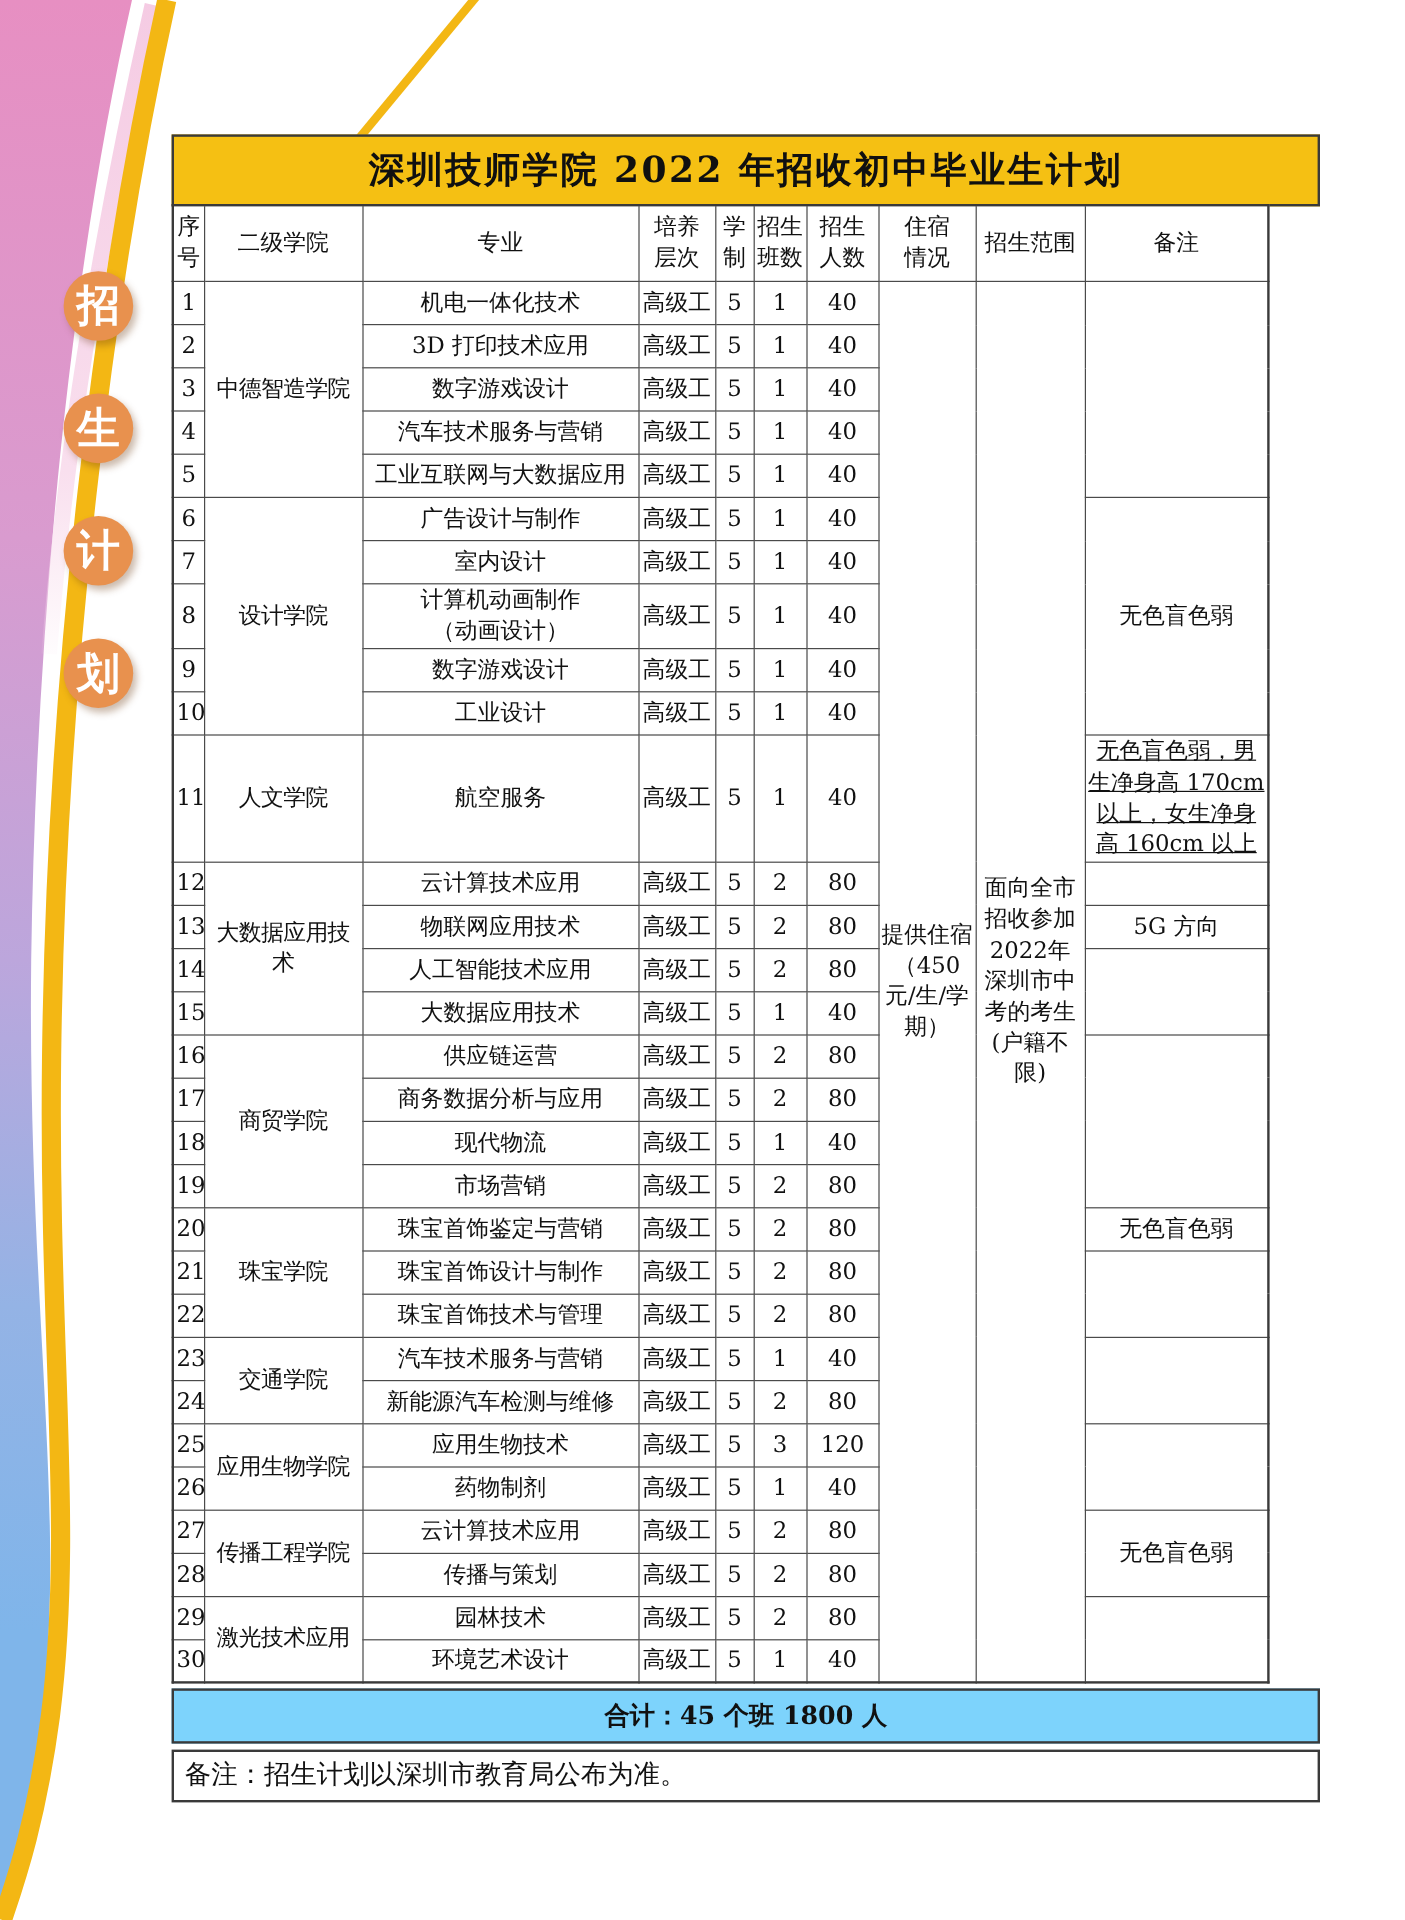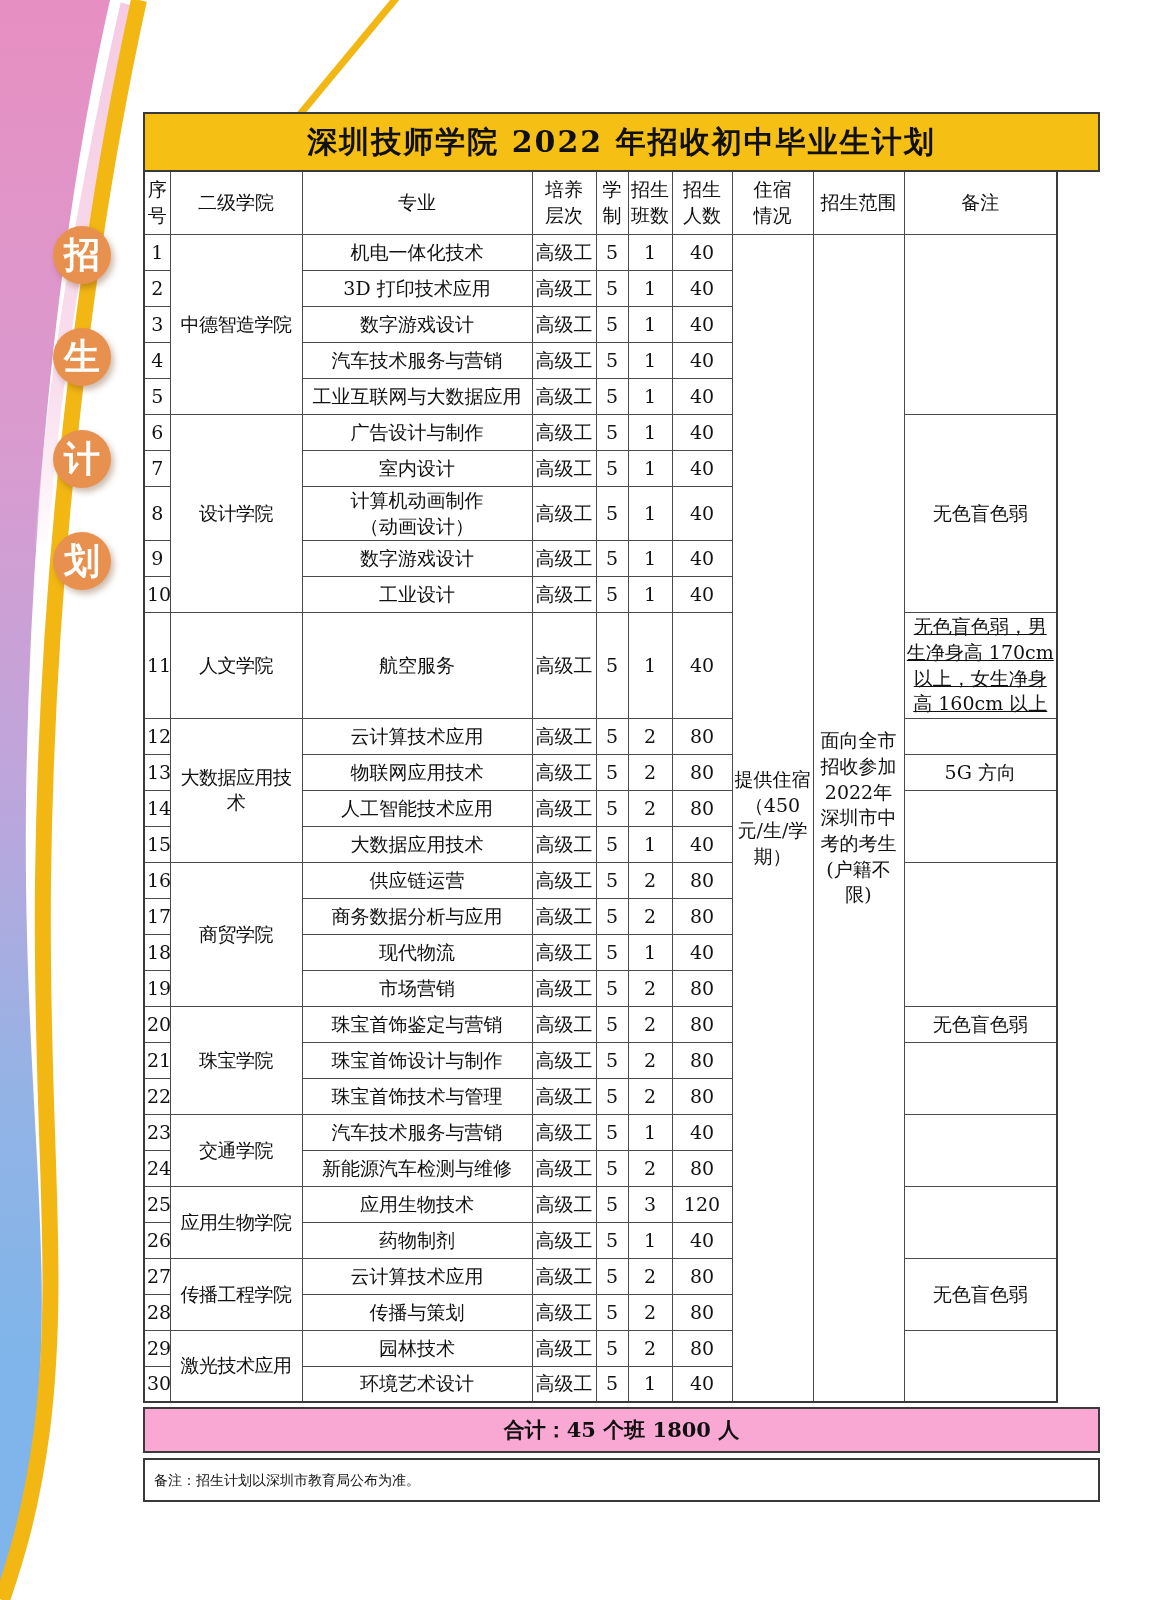--- a/index.html
+++ b/index.html
@@ -36,25 +36,25 @@
   .college-cell{font-size:18px;letter-spacing:-0.5px;}
   .lodging-cell,.scope-cell{
     text-align:justify;padding:4px 7px;line-height:1.85;font-size:19px;margin-left:12px;
   }
   .remark-cell{font-size:18px;}
   .remark-long{
     font-size:16px;text-align:justify;padding:2px 4px;line-height:1.5;text-decoration:underline;
   }
   .total-bar{
     border:2px solid #3a3a3a;margin-top:4px;height:42px;line-height:42px;
-    text-align:center;font-weight:bold;font-size:21px;background:#f9a8d4;
+    text-align:center;font-weight:bold;font-size:21px;background:#7dd3fc;
   }
   .note-bar{
     border:2px solid #3a3a3a;margin-top:5px;height:40px;line-height:40px;
-    font-size:14px;padding-left:9px;background:#fff;text-align:left;
+    font-size:22px;padding-left:9px;background:#fff;text-align:left;
   }
 </style>
 </head>
 <body>
 
 <svg class="deco" width="1171" height="1600" viewBox="0 0 1171 1600">
   <defs>
     <linearGradient id="bandG" x1="0" y1="0" x2="0" y2="1600" gradientUnits="userSpaceOnUse">
       <stop offset="0" stop-color="#E78FC2"></stop>
       <stop offset="0.28" stop-color="#D99BCF"></stop>

